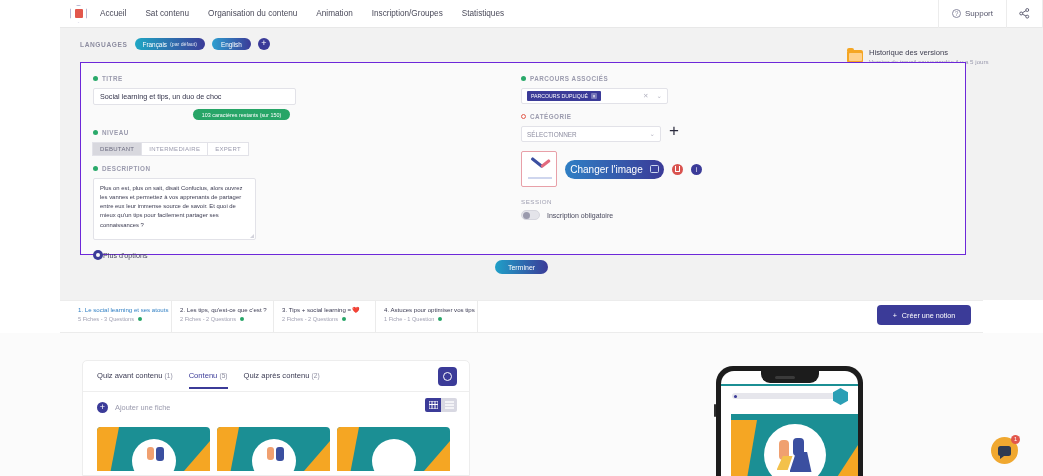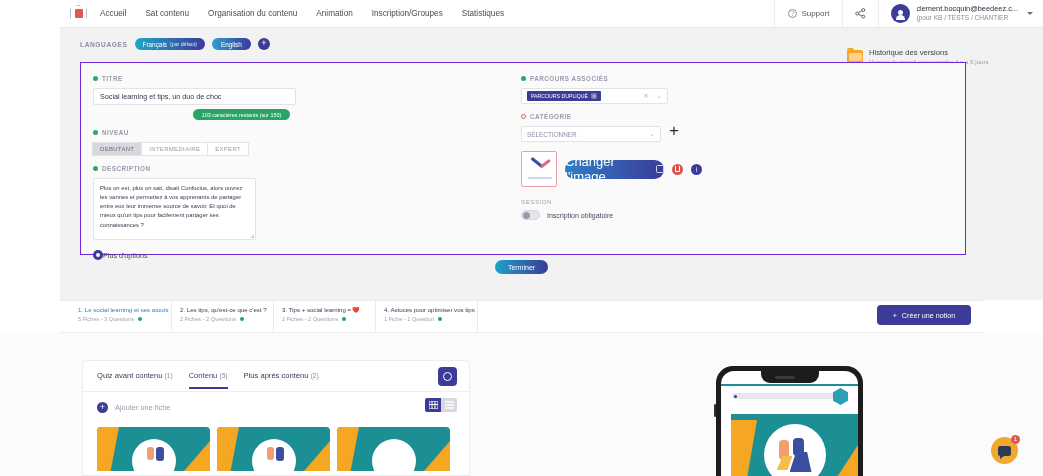--- a/index.html
+++ b/index.html
@@ -165,21 +165,21 @@
   .thumb .pencil {
     position: absolute; left: 8px; top: 9px; width: 14px; height: 3px;
     background: #3b4fa0; transform: rotate(38deg); border-radius: 1px;
   }
   .thumb .pencil2 {
     position: absolute; left: 18px; top: 10px; width: 11px; height: 3px;
     background: #e26a7e; transform: rotate(-38deg); border-radius: 1px;
   }
   .thumb .base { position:absolute; left:6px; bottom:7px; width:24px;height:2px;background:#cfd6ee;}
   .btn-img {
-    width: 99px; height: 19px; border-radius: 10px; color: #fff; font-size: 13px;
+    width: 99px; height: 19px; border-radius: 10px; color: #fff; font-size: 10px;
     background: linear-gradient(90deg, #2f7fc4 0%, #3b3b98 100%);
     display: flex; align-items: center; justify-content: center; gap: 7px; cursor: pointer;
   }
   .btn-img .sq { width: 9px; height: 8px; border: 1.1px solid #cdd8f0; border-radius: 1.5px; }
   .ic-del {
     width: 11px; height: 11px; border-radius: 50%; background: #d9534f; cursor: pointer;
     display: flex; align-items: center; justify-content: center;
   }
   .ic-del i { display:block; width: 5px; height: 6px; border: 1px solid #fff; border-top: 0; border-radius: 0 0 1px 1px;}
   .ic-info {
@@ -351,31 +351,20 @@
       <div class="share-ic">
         <svg width="11" height="11" viewBox="0 0 12 12">
           <circle cx="9" cy="2.2" r="1.6" fill="none" stroke="#55556a" stroke-width="1"></circle>
           <circle cx="9" cy="9.4" r="1.6" fill="none" stroke="#55556a" stroke-width="1"></circle>
           <circle cx="2.4" cy="6" r="1.6" fill="none" stroke="#55556a" stroke-width="1"></circle>
           <line x1="3.8" y1="5.2" x2="7.6" y2="2.9" stroke="#55556a" stroke-width="1"></line>
           <line x1="3.8" y1="6.8" x2="7.6" y2="8.7" stroke="#55556a" stroke-width="1"></line>
         </svg>
       </div>
       <div class="nav-sep"></div>
-      <div class="acct">
-        <div class="avatar">
-          <div class="head"></div>
-            <div class="body"></div>
-        </div>
-        <div class="acct-txt">
-          <div class="acct-mail">clement.bocquin@beedeez.c...</div>
-          <div class="acct-sub">(pour KB / TESTS / CHANTIER</div>
-        </div>
-        <div class="caret"></div>
-      </div>
     </div>
   </div>
 
   <div class="lang-row">
     <div class="lang-label">LANGUAGES</div>
     <div class="chip">
       <span>Français</span>
       <span class="sub">(par défaut)</span>
     </div>
     <div class="chip en">
@@ -519,21 +508,21 @@
     <div class="tabs">
       <div class="tab">
         <span>Quiz avant contenu</span>
         <span class="n">(1)</span>
       </div>
       <div class="tab active">
         <span>Contenu</span>
         <span class="n">(5)</span>
       </div>
       <div class="tab">
-        <span>Plus après contenu</span>
+        <span>Quiz après contenu</span>
         <span class="n">(2)</span>
       </div>
       <div class="gear-btn">
         <span class="g"></span>
       </div>
     </div>
     <div class="addrow">
       <span class="plus-circ">+</span>
       <span class="add-txt">Ajouter une fiche</span>
       <div class="viewsw">

